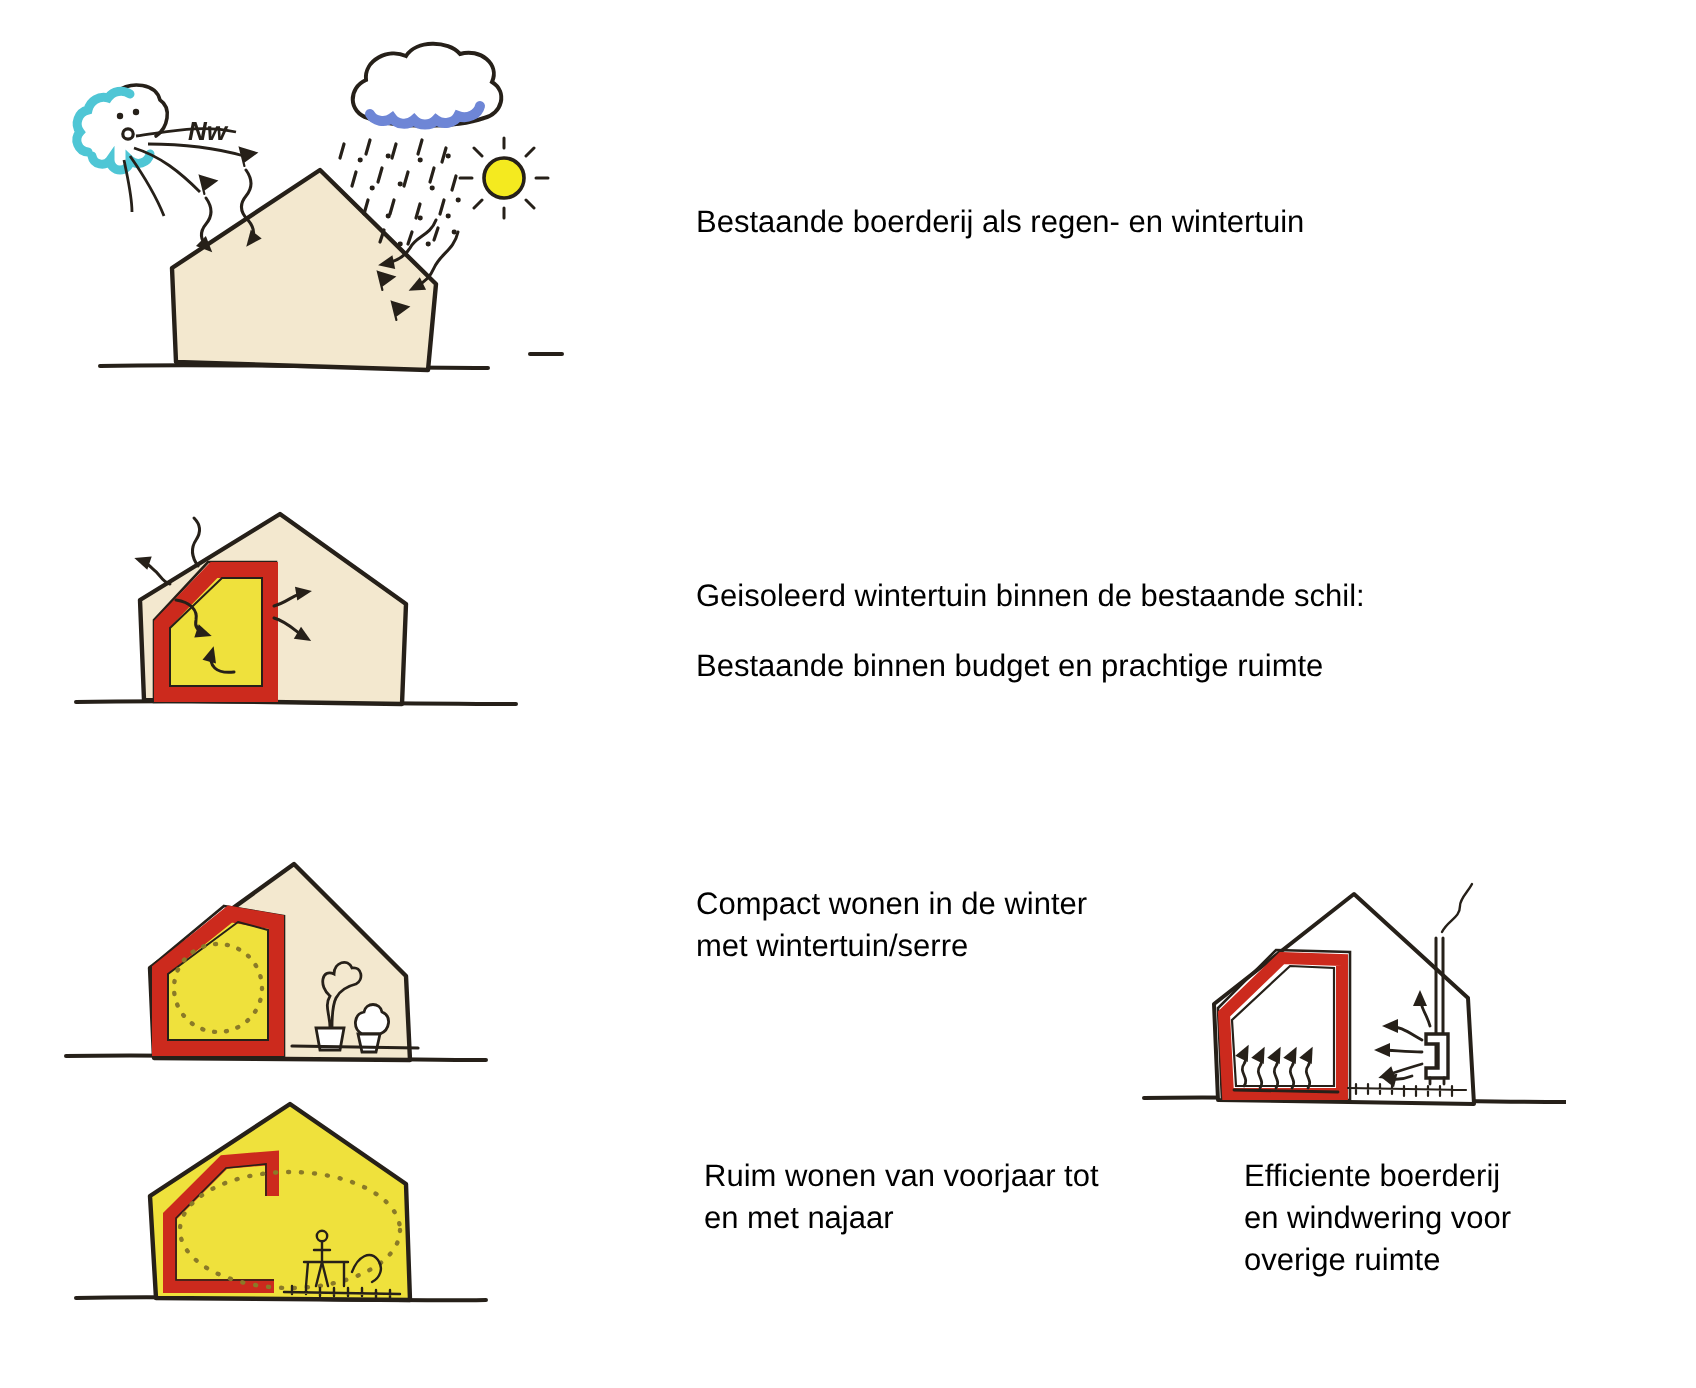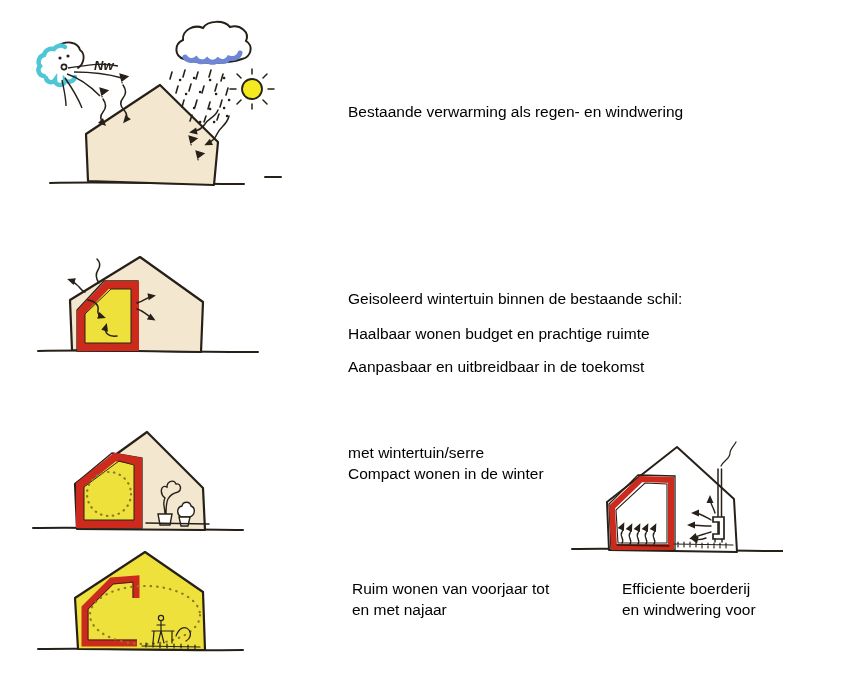--- a/index.html
+++ b/index.html
@@ -132,34 +132,34 @@
     <g stroke="#262019" stroke-width="1.4" fill="none" stroke-linecap="round">
       <path d="M141,94 c-7,-4 -11,-7 -17,-7" marker-end="url(#ah)"></path>
       <path d="M141,100 c-8,0 -15,-1 -21,-1" marker-end="url(#ah)"></path>
       <path d="M141,106 c-7,2 -13,4 -19,6" marker-end="url(#ah)"></path>
       <path d="M145,87 c-2,-7 -5,-9 -5,-15" marker-end="url(#ah)"></path>
       <path d="M136,112 c-5,2 -9,2 -13,1" marker-end="url(#ah)"></path>
     </g>
     <path d="M104,118 L163,119 M108,116 l0,5 M114,116 l0,5 M120,116 l0,5 M126,116 l0,5 M132,117 l0,5 M138,117 l0,5 M144,117 l0,5 M150,117 l0,5 M156,117 l0,5" stroke="#262019" stroke-width="1.1" fill="none" stroke-linecap="round"></path>
   </svg>
 
-  <div class="cap" style="left:348px;top:101px">Bestaande verwarming als regen- en windwering</div>
+  <div class="cap" style="left:348px;top:101px">Bestaande boerderij als regen- en wintertuin</div>
 
   <div class="cap" style="left:348px;top:288px">Geisoleerd wintertuin binnen de bestaande schil:</div>
-  <div class="cap" style="left:348px;top:323px">Haalbaar wonen budget en prachtige ruimte</div>
-  <div class="cap" style="left:348px;top:356px">Aanpasbaar en uitbreidbaar in de toekomst</div>
+  <div class="cap" style="left:348px;top:323px">Bestaande binnen budget en prachtige ruimte</div>
 
   <div class="cap" style="left:348px;top:442px">
+    <div>Compact wonen in de winter</div>
     <div>met wintertuin/serre</div>
-    <div>Compact wonen in de winter</div>
   </div>
 
   <div class="cap" style="left:352px;top:578px">
     <div>Ruim wonen van voorjaar tot</div>
     <div>en met najaar</div>
   </div>
 
   <div class="cap" style="left:622px;top:578px">
     <div>Efficiente boerderij</div>
     <div>en windwering voor</div>
+    <div>overige ruimte</div>
   </div>
 
 </div>
 
 </body></html>

